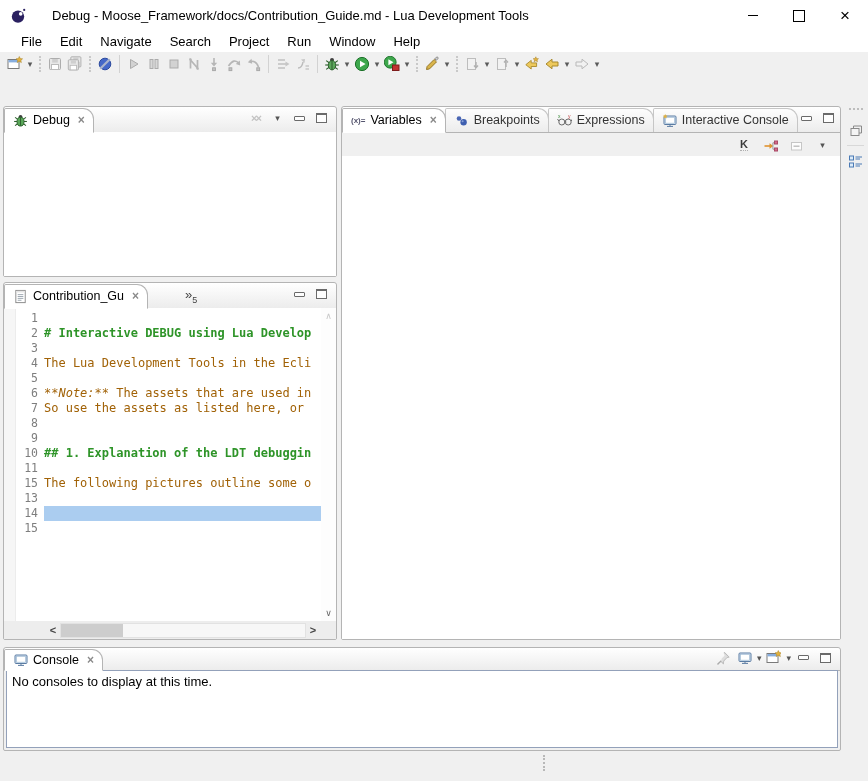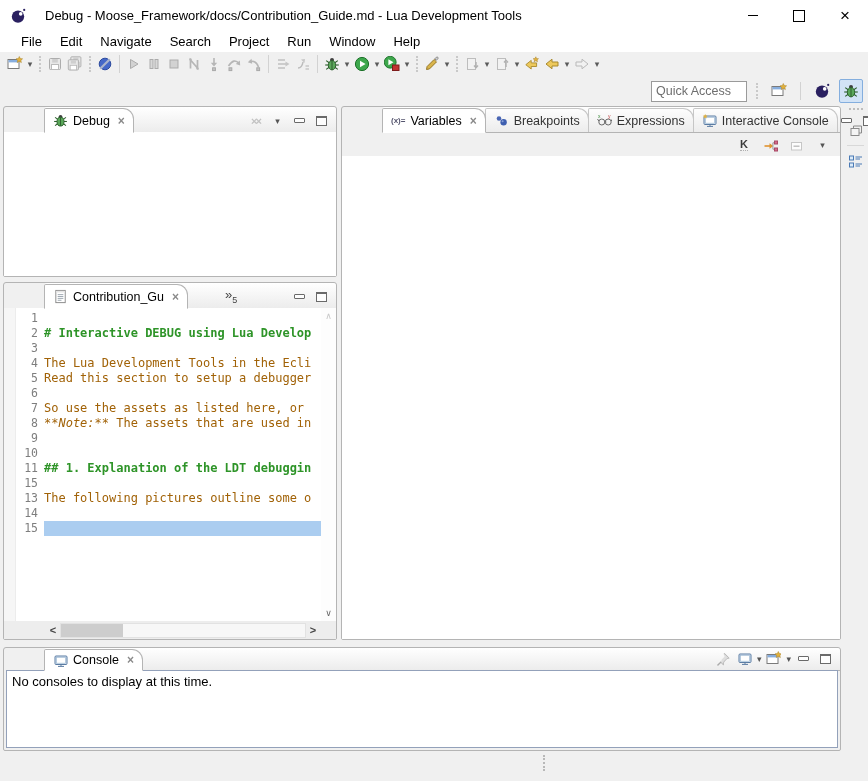--- a/index.html
+++ b/index.html
@@ -3,21 +3,21 @@
 <meta charset="utf-8">
 <style>
   html,body{margin:0;padding:0;}
   #app{position:relative;width:868px;height:781px;background:#f0f0f0;font-family:"Liberation Sans",sans-serif;overflow:hidden;color:#000;}
   svg{display:block;}
   .ic{width:16px;height:16px;}
   .ic14{width:15px;height:15px;}
   
   .titlebar{position:absolute;left:0;top:0;width:868px;height:31px;background:#fff;display:flex;align-items:center;}
   .titlebar .appicon{margin-left:10px;}
-  .titlebar .ttl{margin-left:19px;font-size:13px;white-space:nowrap;}
+  .titlebar .ttl{margin-left:26px;font-size:13px;white-space:nowrap;}
   .wc{margin-left:auto;display:flex;height:31px;}
   .wcb{width:46px;display:flex;align-items:center;justify-content:center;cursor:default;}
   .w-min-i{width:10px;height:1px;background:#000;}
   .w-max-i{width:10px;height:10px;border:1px solid #000;}
   .w-close-i{font-size:17px;line-height:17px;}
   
   .menubar{position:absolute;left:0;top:31px;width:868px;height:21px;background:#fff;display:flex;align-items:center;padding-left:12px;box-sizing:border-box;}
   .menu-item{padding:2px 9px;font-size:13px;}
   
   .toolbar{position:absolute;left:0;top:52px;width:868px;height:24px;background:#f0f0f0;display:flex;align-items:center;padding-left:5px;box-sizing:border-box;}
@@ -26,21 +26,21 @@
   .tsep{width:1px;height:18px;background:#d2d2d2;margin:0 4px;}
   .tgrip{height:16px;border-left:2px dotted #c9c9c9;margin:0 4px;}
   .toolbar2{position:absolute;left:0;top:76px;width:868px;height:28px;background:#f0f0f0;}
   .qa-cluster{position:absolute;right:5px;top:3px;display:flex;align-items:center;gap:5px;}
   .qa-input{width:86px;height:17px;border:1px solid #9a9a9a;background:#fff;font-family:"Liberation Sans",sans-serif;font-size:12.5px;padding:1px 4px;color:#666;}
   .qa-input::placeholder{color:#6e6e6e;opacity:1;}
   .pbtn{width:22px;height:22px;display:flex;align-items:center;justify-content:center;border:1px solid transparent;}
   .pbtn.sel{background:#d2e3f6;border:1px solid #84aede;border-radius:2px;}
   
   .panel{position:absolute;border:1px solid #b4b4b4;border-radius:3px 3px 2px 2px;background:#f0f0f0;box-sizing:border-box;}
-  .tabs{position:relative;height:25px;display:flex;align-items:flex-end;background:linear-gradient(#ffffff,#ececec);border-bottom:1px solid #b4b4b4;border-radius:3px 3px 0 0;margin-left:40px;}
+  .tabs{position:relative;height:25px;display:flex;align-items:center;background:linear-gradient(#ffffff,#ececec);border-bottom:1px solid #b4b4b4;border-radius:3px 3px 0 0;}
   .tab{height:24px;display:flex;align-items:center;gap:5px;padding:0 8px;font-size:12.5px;white-space:nowrap;border:1px solid #c6c6c6;border-bottom:none;border-radius:2px 11px 0 0;background:linear-gradient(#fdfdfd,#ececec);margin-right:-1px;box-sizing:border-box;color:#333;}
   .tab.sel{height:25px;background:#fff;border:1px solid #b4b4b4;border-bottom:1px solid #fff;margin-bottom:-1px;position:relative;z-index:2;color:#000;}
   .tclose{font-size:12px;font-weight:bold;color:#8a8a8a;margin-left:3px;}
   .hbtns{margin-left:auto;display:flex;align-items:center;gap:3px;padding-right:5px;padding-bottom:3px;}
   .hbtn{width:19px;height:17px;display:flex;align-items:center;justify-content:center;}
   .i-min{width:11px;height:5px;border:1px solid #6a6a6a;background:#fdfdfd;border-radius:1px;box-sizing:border-box;}
   .i-max{width:11px;height:10px;border:1px solid #6a6a6a;border-top-width:2px;background:#fdfdfd;box-sizing:border-box;}
   .vmenu{font-size:9px;color:#555;}
   .xx{font-size:11px;font-weight:bold;color:#c2c2c2;letter-spacing:-2px;}
   .pcontent{position:absolute;left:0;right:0;bottom:0;top:25px;background:#fff;}
@@ -321,42 +321,20 @@
       </span>
     <span class="dd">▾</span>
     <span class="tbtn">
         <svg class="ic">
           <path d="M14 8 L8 3.2 L8 6 L2 6 L2 10 L8 10 L8 12.8 Z" fill="#f1f1f1" stroke="#b9b9b9"></path>
         </svg>
       </span>
     <span class="dd">▾</span>
   </div>
 
-  <div class="toolbar2">
-    <div class="qa-cluster">
-      <input class="qa-input" type="text" placeholder="Quick Access" style="">
-      <span class="tgrip"></span>
-      <span class="pbtn">
-          <svg class="ic">
-            <use href="#i-win"></use>
-          </svg>
-        </span>
-      <span class="tsep"></span>
-      <span class="pbtn">
-          <svg class="ic">
-            <use href="#i-lua"></use>
-          </svg>
-        </span>
-      <span class="pbtn sel">
-          <svg class="ic">
-            <use href="#i-bug"></use>
-          </svg>
-        </span>
-    </div>
-  </div>
 
   <div class="panel" id="debug-panel" style="left:3px;top:106px;width:334px;height:171px;">
     <div class="tabs">
       <div class="tab sel">
         <svg class="ic14">
             <use href="#i-bug" transform="scale(0.94)"></use>
           </svg>
         <span>Debug</span>
         <span class="tclose">×</span>
       </div>
@@ -414,24 +392,23 @@
             <div class="ln">15</div>
             <div class="ln">13</div>
             <div class="ln">14</div>
             <div class="ln">15</div>
           </div>
         <div class="code">
             <div class="code-line"></div>
             <div class="code-line hdr"># Interactive DEBUG using Lua Develop</div>
             <div class="code-line"></div>
             <div class="code-line">The Lua Development Tools in the Ecli</div>
-            <div class="code-line">Read this section to setup a debugger</div>
-            <div class="code-line"></div>
+            <div class="code-line"></div>
+            <div class="code-line"><span style="font-style: italic;">**Note:**</span><span> The assets that are used in</span></div>
             <div class="code-line">So use the assets as listed here, or</div>
-            <div class="code-line"><span style="font-style: italic;">**Note:**</span><span> The assets that are used in</span></div>
             <div class="code-line"></div>
             <div class="code-line"></div>
             <div class="code-line hdr">## 1. Explanation of the LDT debuggin</div>
             <div class="code-line"></div>
             <div class="code-line">The following pictures outline some o</div>
             <div class="code-line"></div>
             <div class="code-line hl"></div>
           </div>
         <div class="vsb">
           <span class="vchev top">∧</span>

